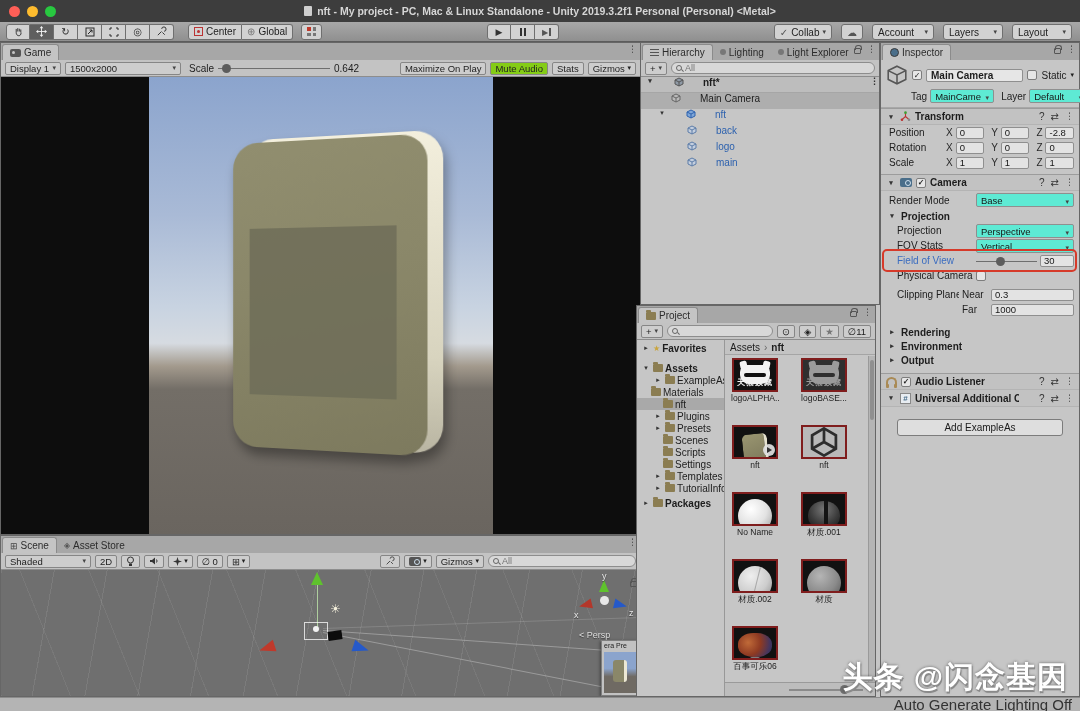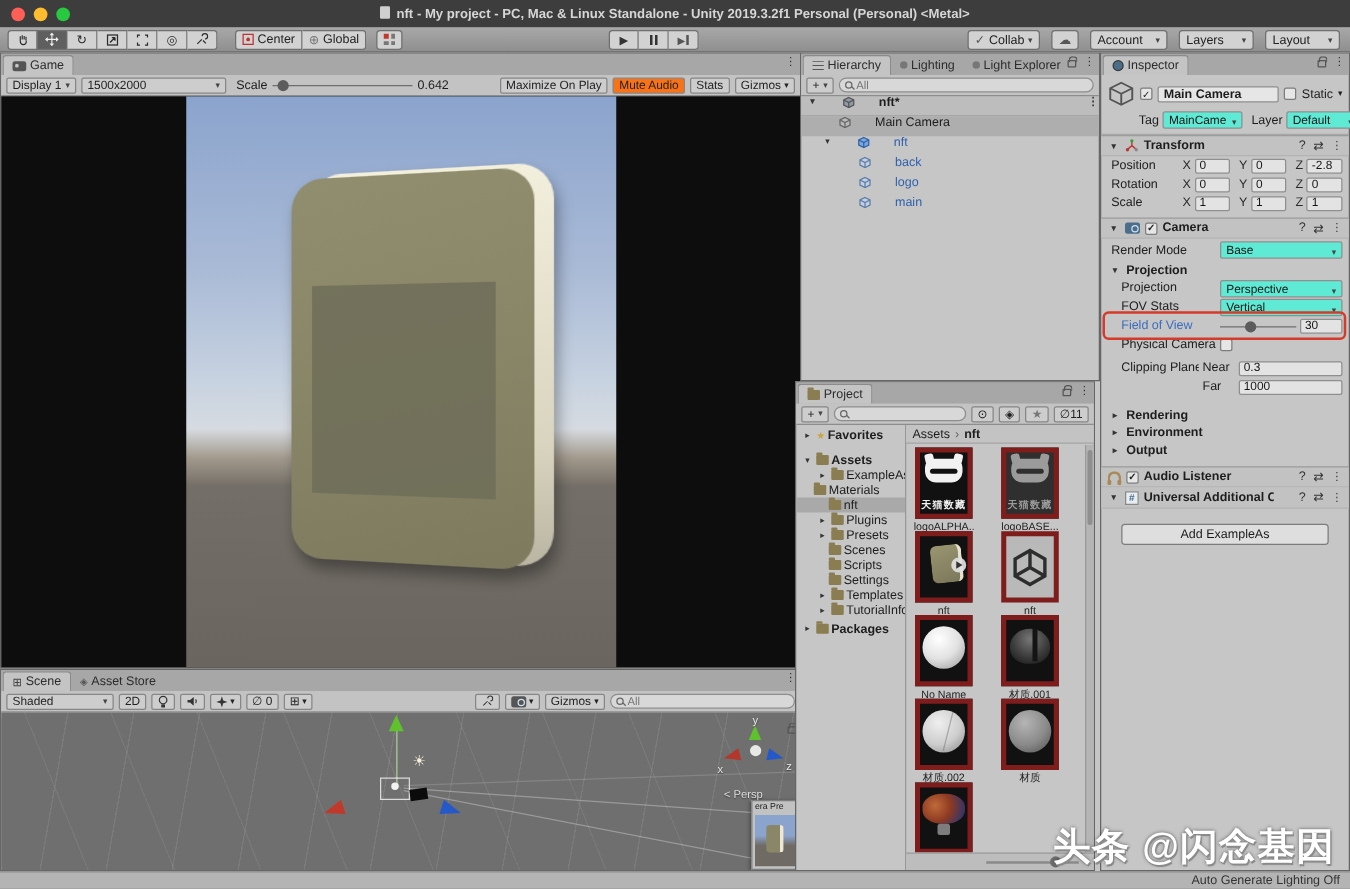--- a/index.html
+++ b/index.html
@@ -44,21 +44,21 @@
 
 .panel{position:absolute;background:#c6c6c6;border:1px solid #666}
 .tabbar{height:17px;background:#a7a7a7;display:flex;align-items:flex-end;padding:0 1px;position:relative}
 .tab{height:16px;display:flex;align-items:center;gap:3px;padding:0 7px;font-size:10px;color:#2c2c2c}
 .tab.active{background:#c4c4c4;border:1px solid #8b8b8b;border-bottom:none;border-radius:3px 3px 0 0;font-weight:normal}
 .tabbar .rightic{position:absolute;right:3px;top:2px;display:flex;gap:6px;color:#3a3a3a}
 .ptool{height:17px;background:#c3c3c3;border-bottom:1px solid #8d8d8d;display:flex;align-items:center;gap:4px;padding:0 4px;position:relative}
 .dd{background:#cdcdcd;border:1px solid #868686;border-radius:2px;height:13px;display:inline-flex;align-items:center;gap:3px;padding:0 4px;font-size:9.5px;color:#222}
 .dd .arr{font-size:7px;color:#444;margin-left:auto}
 .sbtn{background:#cdcdcd;border:1px solid #868686;border-radius:2px;height:13px;display:inline-flex;align-items:center;justify-content:center;padding:0 4px;font-size:9.5px;color:#222}
-.sbtn.on{background:#f97316}
+.sbtn.on{background:#84cc16}
 .search{flex:1;background:#d8d8d8;border:1px solid #8d8d8d;border-radius:7px;height:12px;display:flex;align-items:center;padding:0 4px;gap:3px}
 .search input{border:none;background:transparent;outline:none;font-size:9px;color:#333;width:100%;font-family:"Liberation Sans",sans-serif}
 .mag{width:6px;height:6px;border:1px solid #666;border-radius:50%;position:relative;flex:none}
 .mag::after{content:"";position:absolute;width:3px;height:1px;background:#666;transform:rotate(45deg);right:-3px;bottom:-1px}
 .lockic{width:7px;height:6px;border:1px solid #555;border-radius:1px;position:relative;margin-top:3px}
 .lockic::before{content:"";position:absolute;width:5px;height:4px;border:1px solid #555;border-bottom:none;border-radius:3px 3px 0 0;left:0;top:-4px}
 .keb{font-size:9px;color:#333;line-height:1}
 
 
 .i-lines{width:9px;height:8px;background:repeating-linear-gradient(#555 0 1px,transparent 1px 3px)}
@@ -104,21 +104,21 @@
 .pbody{position:absolute;top:34px;left:0;right:0;bottom:0;display:flex}
 .ptree{width:88px;border-right:1px solid #989898;padding-top:2px;overflow:hidden}
 .trow{display:flex;align-items:center;height:12px;gap:2px;font-size:10px;white-space:nowrap}
 .trow.sel{background:#a9a9a9}
 .folder{width:10px;height:8px;background:#8b7d52;border-radius:1px;position:relative;flex:none}
 .folder::before{content:"";position:absolute;top:-2px;left:0;width:5px;height:2px;background:#8b7d52;border-radius:1px 1px 0 0}
 .pright{flex:1;position:relative}
 .crumbs{height:15px;display:flex;align-items:center;gap:4px;padding:0 5px;border-bottom:1px solid #a5a5a5;background:#c3c3c3}
 .grid{position:absolute;top:16px;left:0;right:7px;bottom:14px;overflow:hidden}
 .aitem{position:absolute;width:48px;text-align:center}
-.thumb{width:46px;height:57px;margin:0 auto;position:relative;border:4px solid #7f1d1d;overflow:hidden}
+.thumb{width:46px;height:34px;margin:0 auto;position:relative;border:2px solid #7f1d1d;overflow:hidden}
 .alabel{font-size:8.5px;color:#222;margin-top:1px;white-space:nowrap;overflow:hidden}
 .vsb{position:absolute;right:0;top:16px;bottom:14px;width:7px;background:#b5b5b5;border-left:1px solid #9a9a9a}
 .vsb i{position:absolute;left:1px;right:1px;top:4px;height:60px;background:#8f8f8f;border-radius:3px}
 .sizebar{position:absolute;left:0;right:0;bottom:0;height:14px;background:#bdbdbd;border-top:1px solid #9a9a9a}
 .sizetrack{position:absolute;right:12px;top:6px;width:74px;height:2px;background:#8a8a8a}
 .sizeknob{position:absolute;right:26px;top:2px;width:9px;height:9px;border-radius:50%;background:#6e6e6e}
 
 .t-dark{background:#111}
 .cat{width:30px;height:19px;background:#f2f2f2;border-radius:7px 7px 9px 9px;margin:5px auto 0;position:relative}
 .cat::before,.cat::after{content:"";position:absolute;top:-4px;width:7px;height:8px;background:#f2f2f2;border-radius:2px}
@@ -172,21 +172,21 @@
 
 
 .hp{width:11px;height:9px;border:2px solid #a98a55;border-bottom:none;border-radius:6px 6px 0 0;position:relative;flex:none}
 .hp::before,.hp::after{content:"";position:absolute;bottom:-2px;width:3px;height:4px;background:#a98a55;border-radius:1px}
 .hp::before{left:-2px}.hp::after{right:-2px}
 .scripticon{width:11px;height:11px;background:#e8edf2;border:1px solid #888;font-size:8px;color:#4a6e8a;display:flex;align-items:center;justify-content:center;flex:none}
 .camicon{width:12px;height:9px;background:#4a6e8a;border-radius:2px;position:relative;flex:none}
 .camicon::after{content:"";position:absolute;right:1px;top:2px;width:4px;height:4px;border:1px solid #cfe0ee;border-radius:50%}
 
 
-.statusbar{position:absolute;left:0;right:0;top:697px;height:14px;background:#b4b4b4;border-top:1px solid #8c8c8c;display:flex;align-items:center;justify-content:flex-end;padding:0 8px;font-size:10px;color:#333}
+.statusbar{position:absolute;left:0;right:0;top:697px;height:14px;background:#b4b4b4;border-top:1px solid #8c8c8c;display:flex;align-items:center;justify-content:flex-end;padding:0 8px;font-size:15px;color:#333}
 .watermark{position:absolute;right:12px;bottom:13px;z-index:60;font-size:30px;font-weight:bold;color:#fff;letter-spacing:1px;text-shadow:1px 2px 0 #8a8a8a,0 0 3px rgba(0,0,0,.55)}
 </style>
 </head>
 <body>
 
 <div class="win">
 
   <div class="titlebar">
     <div class="lights">
       <span class="light l-red"></span>

